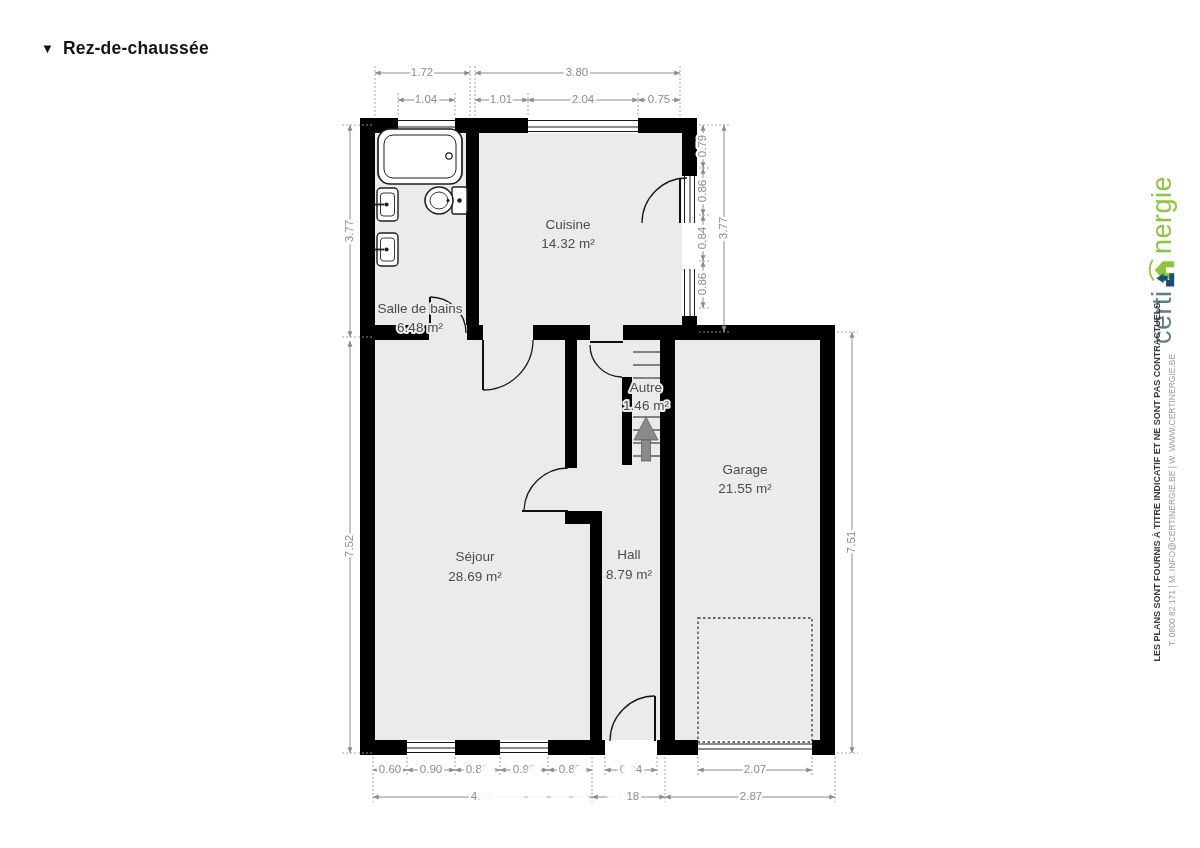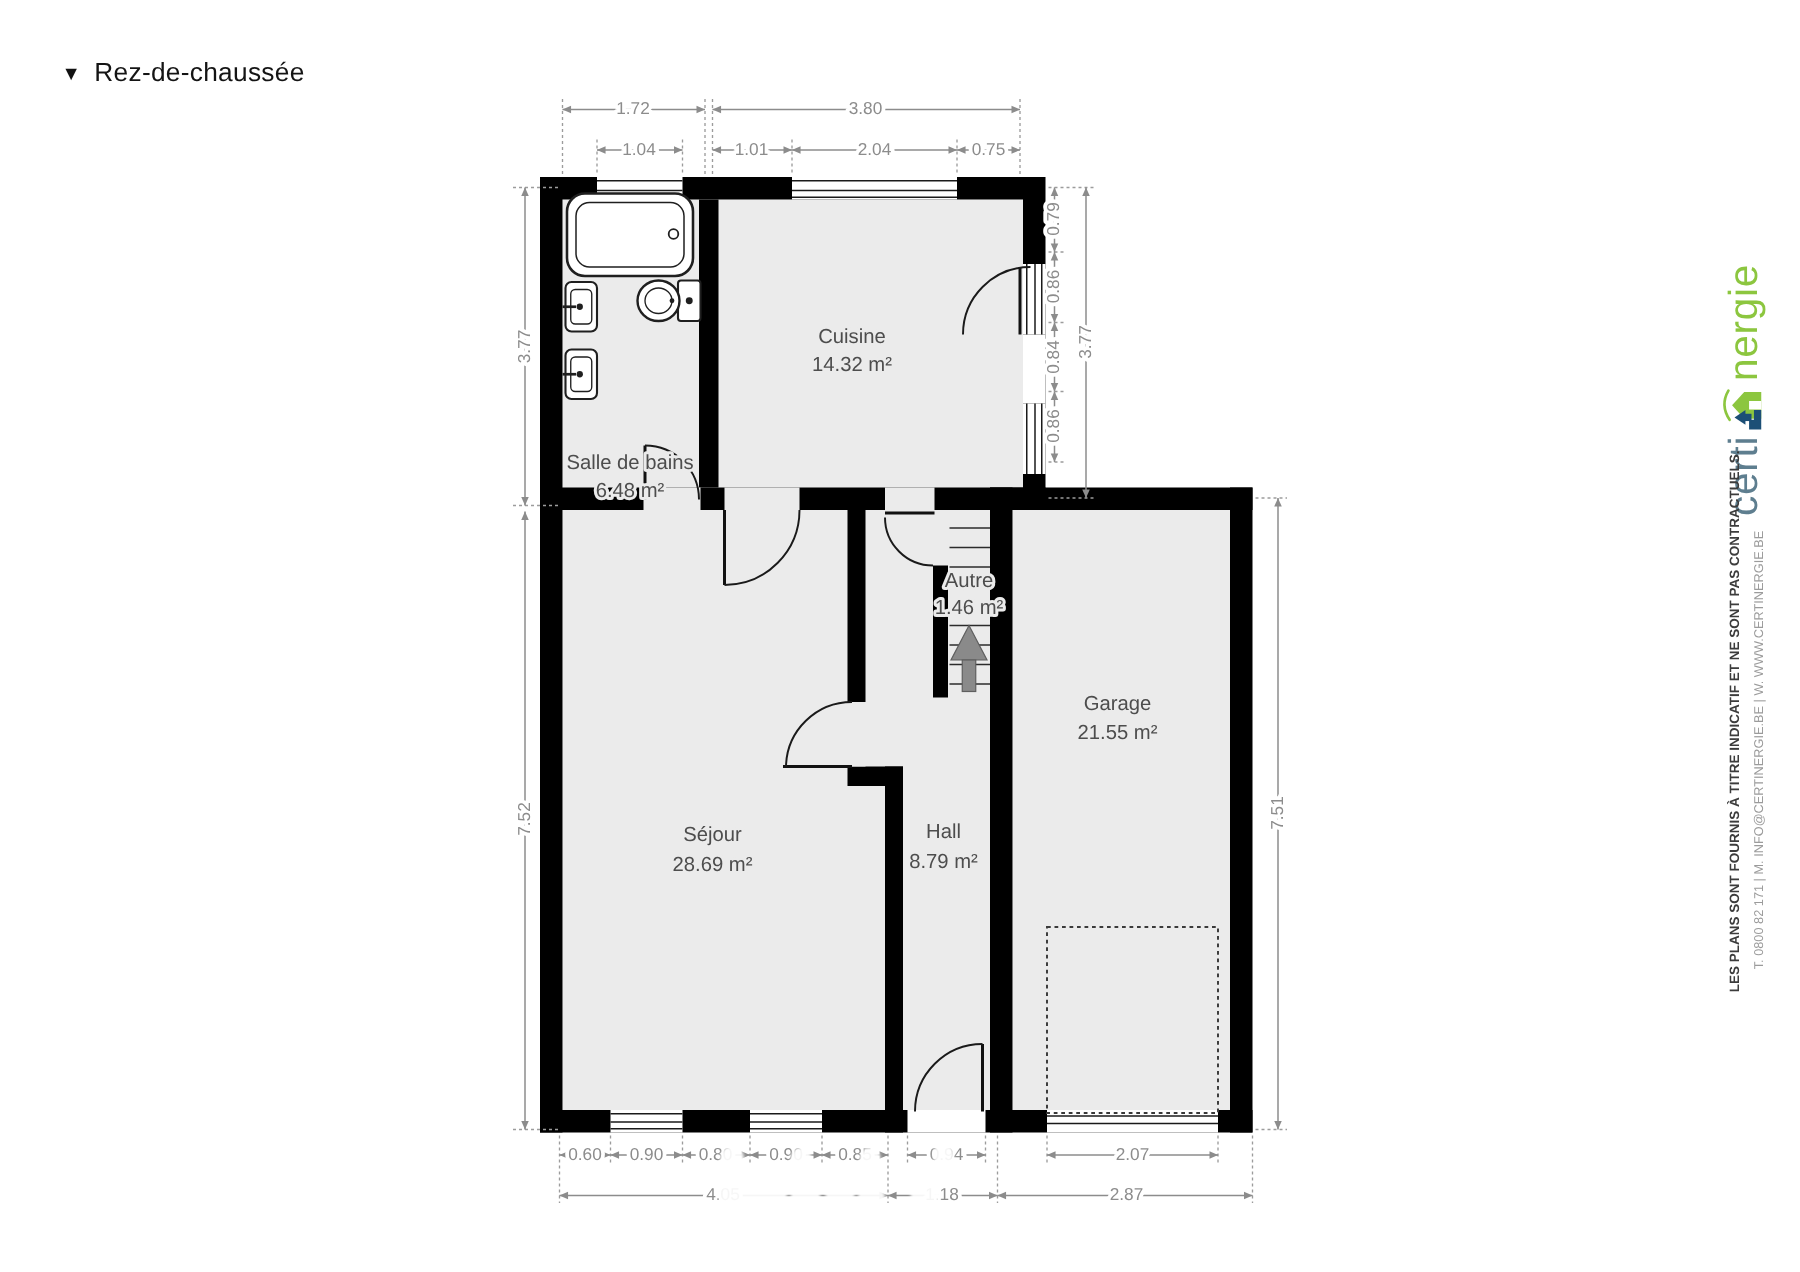--- a/index.html
+++ b/index.html
@@ -1,21 +1,21 @@
 <!DOCTYPE html>
 <html><head>
 <meta charset="utf-8">
 <style>
   html,body{margin:0;padding:0;background:#ffffff;width:1200px;height:848px;overflow:hidden;
     font-family:"Liberation Sans", sans-serif;}
   .stage{position:relative;width:1200px;height:848px;background:#fff;}
   .plan-wrap{position:absolute;left:0;top:0;}
   .page-header{position:absolute;left:41px;top:38px;display:flex;align-items:center;gap:9px;}
   .tri{font-size:13px;color:#111;line-height:1;cursor:pointer;}
-  .page-title{font-size:17.5px;font-weight:normal;color:#141414;letter-spacing:.2px;}
+  .page-title{font-size:17.5px;font-weight:bold;color:#141414;letter-spacing:.2px;}
   
   text{font-family:"Liberation Sans", sans-serif;}
   .dim-t{font-size:11.5px;fill:#8c8c8c;text-anchor:middle;dominant-baseline:middle;
     paint-order:stroke;stroke:#ffffff;stroke-width:5px;stroke-linejoin:round;}
   .room-t{font-size:13.5px;fill:#4d4d4d;text-anchor:middle;dominant-baseline:middle;
     paint-order:stroke;stroke:#ebebeb;stroke-width:4px;stroke-linejoin:round;}
   .dimline{stroke:#8c8c8c;stroke-width:1;}
   .extline{stroke:#9c9c9c;stroke-width:.9;stroke-dasharray:2 2;fill:none;}
   .winline{stroke:#1a1a1a;stroke-width:1;}
   .arc{stroke:#1a1a1a;stroke-width:1.3;fill:none;}

